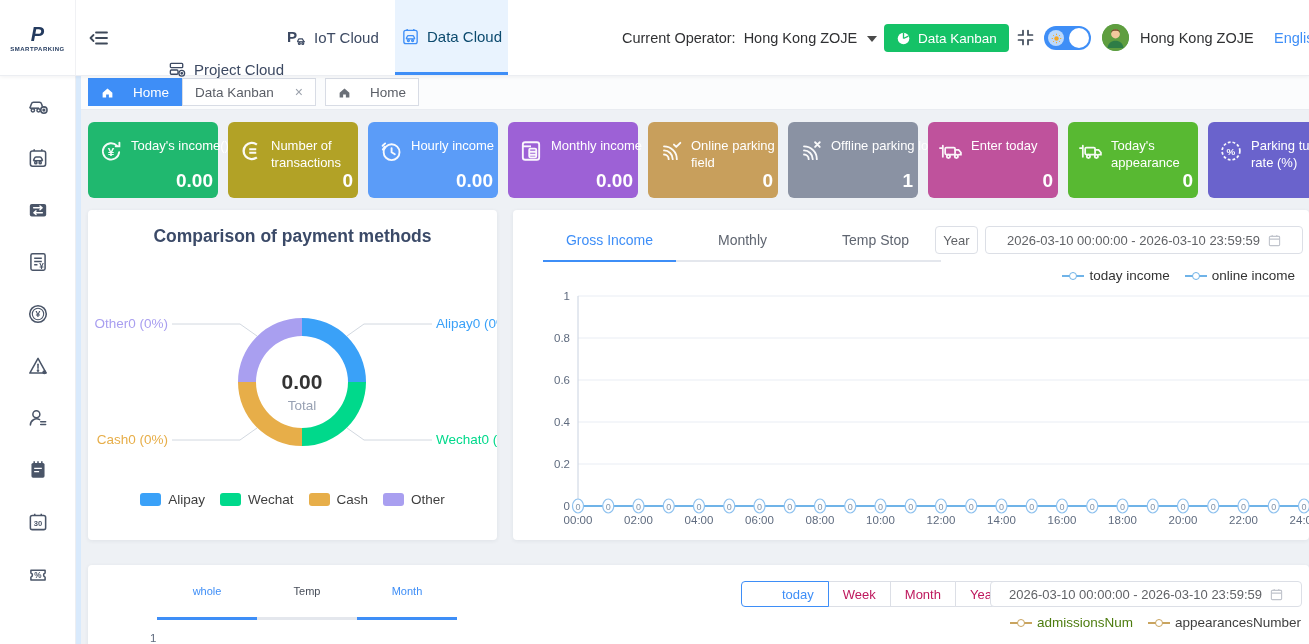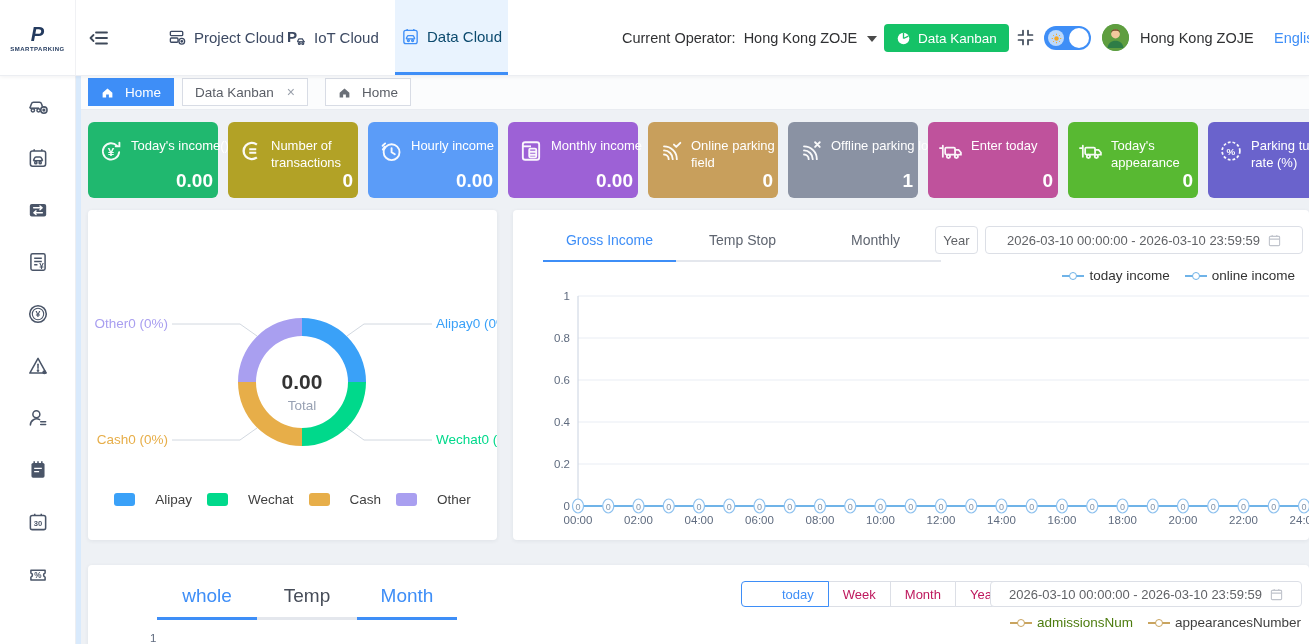--- a/index.html
+++ b/index.html
@@ -10,21 +10,21 @@
   
   .header{position:absolute;left:0;top:0;width:1309px;height:75px;background:#fff;
           border-bottom:1px solid #eceef2;box-shadow:0 1px 4px rgba(0,21,41,.06);z-index:30;}
   .logo-box{position:absolute;left:0;top:0;width:75px;height:75px;background:#fff;border-right:1px solid #f0f1f4;
             display:flex;flex-direction:column;align-items:center;justify-content:center;}
   .logo-mark{font-size:20px;font-weight:bold;font-style:italic;color:#233a5e;line-height:20px;}
   .logo-text{font-size:6px;letter-spacing:.5px;color:#233a5e;margin-top:2px;font-weight:bold;}
   .fold{position:absolute;left:88px;top:27px;width:22px;height:22px;cursor:pointer;}
   .nav-item{position:absolute;top:0;height:75px;display:flex;align-items:center;gap:7px;
             font-size:15px;color:#3c4962;cursor:pointer;}
-  .nav-project{left:168px;}
+  .nav-project{left:168px;margin-top:32px;}
   .nav-iot{left:286px;}
   .nav-data{left:395px;width:113px;justify-content:center;background:#e9f3fe;
             border-bottom:3px solid #3e8ef7;color:#0c4a6e;box-sizing:border-box;}
   .operator{position:absolute;left:622px;top:0;height:75px;display:flex;align-items:center;gap:6px;
             font-size:14.5px;color:#303133;cursor:pointer;}
   .operator .val{margin-left:2px;}
   .caret{width:0;height:0;border-left:5px solid transparent;border-right:5px solid transparent;
          border-top:6px solid #4a4a4a;margin-left:4px;margin-top:2px;}
   .kanban-btn{position:absolute;left:884px;top:24px;height:28px;padding:0 12px;border-radius:4px;
               background:#15c267;color:#fff;font-size:13.5px;display:flex;align-items:center;gap:7px;
@@ -44,39 +44,39 @@
 
   
   .sidebar{position:absolute;left:0;top:75px;width:75px;height:569px;background:#fff;
            border-right:1px solid #eceef2;z-index:20;}
   .side-item{position:absolute;left:26px;width:24px;height:24px;cursor:pointer;}
   .scroll-strip{position:absolute;left:76px;top:75px;width:5px;height:569px;background:#d9eafc;z-index:21;}
 
   
   .tabbar{position:absolute;left:76px;top:75px;width:1233px;height:34px;background:#fbfcfd;
           border-bottom:1px solid #e9ecf1;z-index:10;}
-  .tab{position:absolute;top:3px;height:28px;box-sizing:border-box;display:flex;align-items:center;gap:11px;
+  .tab{position:absolute;top:3px;height:28px;box-sizing:border-box;display:flex;align-items:center;gap:19px;
        padding:0 12px;font-size:13.5px;background:#fff;border:1px solid #d8dce5;color:#5a5e66;cursor:pointer;}
   .tab.active{background:#3e8ef7;border-color:#3e8ef7;color:#fff;}
   .tab .x{font-size:14px;color:#9aa0ab;margin-left:2px;line-height:1;}
 
   
   .stat-card{position:absolute;top:122px;width:130px;height:76px;border-radius:6px;color:#fff;z-index:5;}
   .sc-icon{position:absolute;left:9px;top:15px;width:28px;height:28px;opacity:.95;}
   .sc-label{position:absolute;left:43px;top:15px;font-size:13px;line-height:17px;}
   .sc-label span{display:block;white-space:nowrap;}
   .sc-value{position:absolute;right:5px;bottom:6px;font-size:19px;font-weight:bold;white-space:nowrap;}
 
   
   .panel{position:absolute;background:#fff;border-radius:4px;box-shadow:0 1px 4px rgba(31,45,61,.07);overflow:hidden;}
   .panel-pie{left:88px;top:210px;width:409px;height:330px;}
   .pie-title{position:absolute;left:0;top:16px;width:100%;text-align:center;font-size:17.5px;
              font-weight:bold;color:#3b4a68;}
   .pie-legend{position:absolute;left:0;top:282px;width:100%;display:flex;justify-content:center;gap:15px;}
-  .pl-item{display:flex;align-items:center;gap:20px;font-size:13.5px;color:#3f3f3f;cursor:pointer;}
+  .pl-item{display:flex;align-items:center;gap:7px;font-size:13.5px;color:#3f3f3f;cursor:pointer;}
   .pl-swatch{width:21px;height:13px;border-radius:3px;display:inline-block;}
 
   .panel-income{left:513px;top:210px;width:796px;height:330px;}
   .itabs{position:absolute;left:30px;top:16px;display:flex;}
   .itab{width:133px;text-align:center;font-size:14px;color:#5f6570;padding:6px 0;cursor:pointer;}
   .itab.active{color:#3e8ef7;}
   .itab-track{position:absolute;left:30px;top:50px;width:398px;height:2px;background:#e4e7ed;}
   .itab-track .seg{position:absolute;left:0;top:0;width:133px;height:2px;background:#3e8ef7;}
   .range-btn{position:absolute;box-sizing:border-box;height:28px;border:1px solid #dcdfe6;border-radius:4px;
              background:#fff;font-size:13px;color:#606266;display:flex;align-items:center;justify-content:center;
@@ -86,21 +86,21 @@
               justify-content:center;gap:8px;cursor:pointer;white-space:nowrap;}
   .chart-legend{position:absolute;display:flex;gap:15px;align-items:center;}
   .cl-item{display:flex;align-items:center;gap:5px;font-size:13.5px;color:#333;cursor:pointer;}
   .cl-marker{position:relative;width:22px;height:8px;}
   .cl-marker .ln{position:absolute;left:0;top:3.5px;width:22px;height:1.5px;background:currentColor;}
   .cl-marker .ci{position:absolute;left:7px;top:0;width:6px;height:6px;border-radius:50%;
                  background:#fff;border:1.5px solid currentColor;}
 
   .panel-bottom{left:88px;top:565px;width:1221px;height:120px;}
   .btabs{position:absolute;left:69px;top:14px;display:flex;}
-  .btab{width:100px;text-align:center;font-size:19px;color:#474d59;padding:6px 0;cursor:pointer;}
+  .btab{width:100px;text-align:center;font-size:11px;color:#474d59;padding:6px 0;cursor:pointer;}
   .btab.blue{color:#3e8ef7;}
   .btab-track{position:absolute;left:69px;top:52px;width:300px;height:2.5px;background:#e4e7ed;}
   .btab-track .seg1{position:absolute;left:0;top:0;width:100px;height:2.5px;background:#3e8ef7;}
   .btab-track .seg3{position:absolute;left:200px;top:0;width:100px;height:2.5px;background:#3e8ef7;}
   .btn-group{position:absolute;left:653px;top:16px;display:flex;}
   .g-btn{box-sizing:border-box;height:26px;padding:0 14px;border:1px solid #dcdfe6;background:#fff;
          font-size:13px;color:#be185d;display:flex;align-items:center;cursor:pointer;margin-left:-1px;
          font-family:inherit;}
   .g-btn:first-child{border-radius:4px 0 0 4px;margin-left:0;}
   .g-btn:last-child{border-radius:0 4px 4px 0;}
@@ -447,20 +447,21 @@
       </svg>
       </span>
     <div class="sc-label">
       <span>Parking turnover</span>
         <span>rate (%)</span>
     </div>
     <div class="sc-value"></div>
   </div>
 
   <div class="panel panel-pie">
+    <div class="pie-title">Comparison of payment methods</div>
     <svg width="409" height="330" viewBox="0 0 409 330" font-family="Liberation Sans,sans-serif" style="position:absolute;left:0;top:0">
       <path d="M214,108 A64,64 0 0 1 278,172 L260,172 A46,46 0 0 0 214,126 Z" fill="#3aa1f8"></path>
       <path d="M278,172 A64,64 0 0 1 214,236 L214,218 A46,46 0 0 0 260,172 Z" fill="#00d98b"></path>
       <path d="M214,236 A64,64 0 0 1 150,172 L168,172 A46,46 0 0 0 214,218 Z" fill="#e7ae49"></path>
       <path d="M150,172 A64,64 0 0 1 214,108 L214,126 A46,46 0 0 0 168,172 Z" fill="#a99ff0"></path>
 
       <polyline points="259,126 276,114 344,114" fill="none" stroke="#d2d8e0"></polyline>
       <polyline points="259,218 276,230 344,230" fill="none" stroke="#d2d8e0"></polyline>
       <polyline points="169,218 152,230 84,230" fill="none" stroke="#d2d8e0"></polyline>
       <polyline points="169,126 152,114 84,114" fill="none" stroke="#d2d8e0"></polyline>
@@ -489,22 +490,22 @@
       <span class="pl-item">
         <span class="pl-swatch" style="background: rgb(169, 159, 240);"></span>
         <span>Other</span>
         </span>
     </div>
   </div>
 
   <div class="panel panel-income">
     <div class="itabs">
       <div class="itab active">Gross Income</div>
+      <div class="itab">Monthly</div>
       <div class="itab">Temp Stop</div>
-      <div class="itab">Monthly</div>
     </div>
     <div class="itab-track">
         <span class="seg"></span>
       </div>
 
     <button class="range-btn" style="left:422px;top:16px;width:43px">Year</button>
 
     <div class="date-input" style="left:472px;top:16px;width:318px">
       <span>2026-03-10 00:00:00 - 2026-03-10 23:59:59</span>
       <span>

